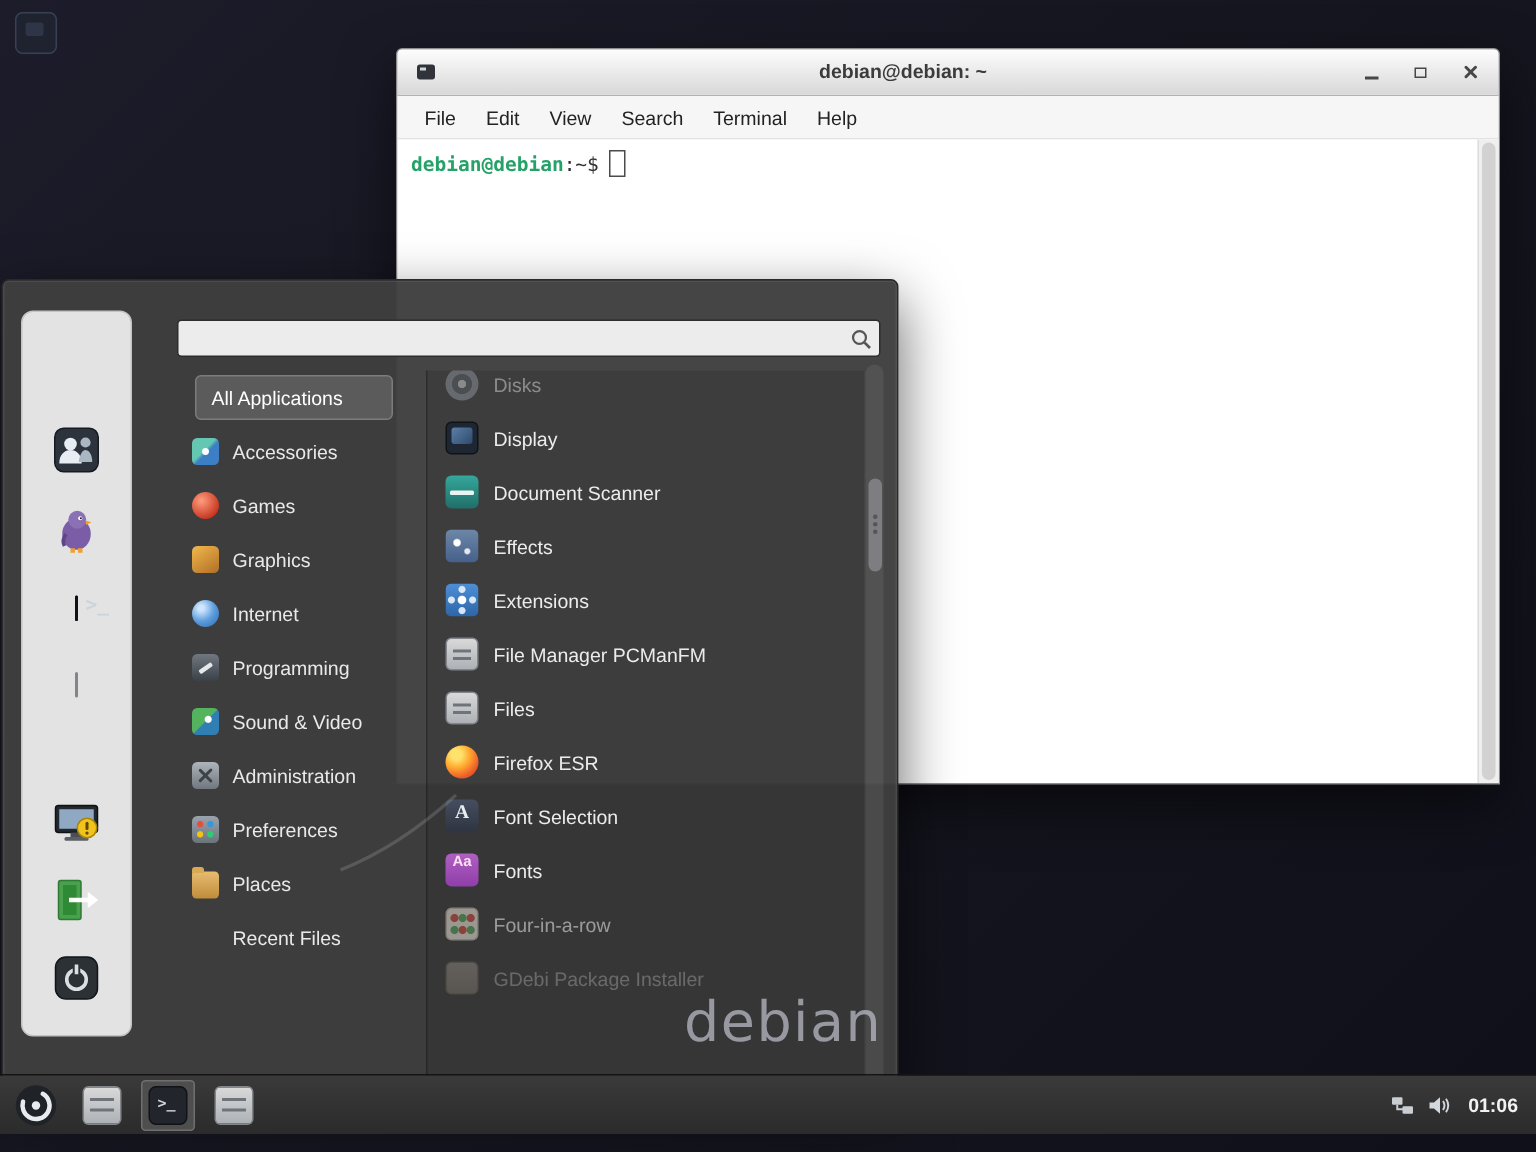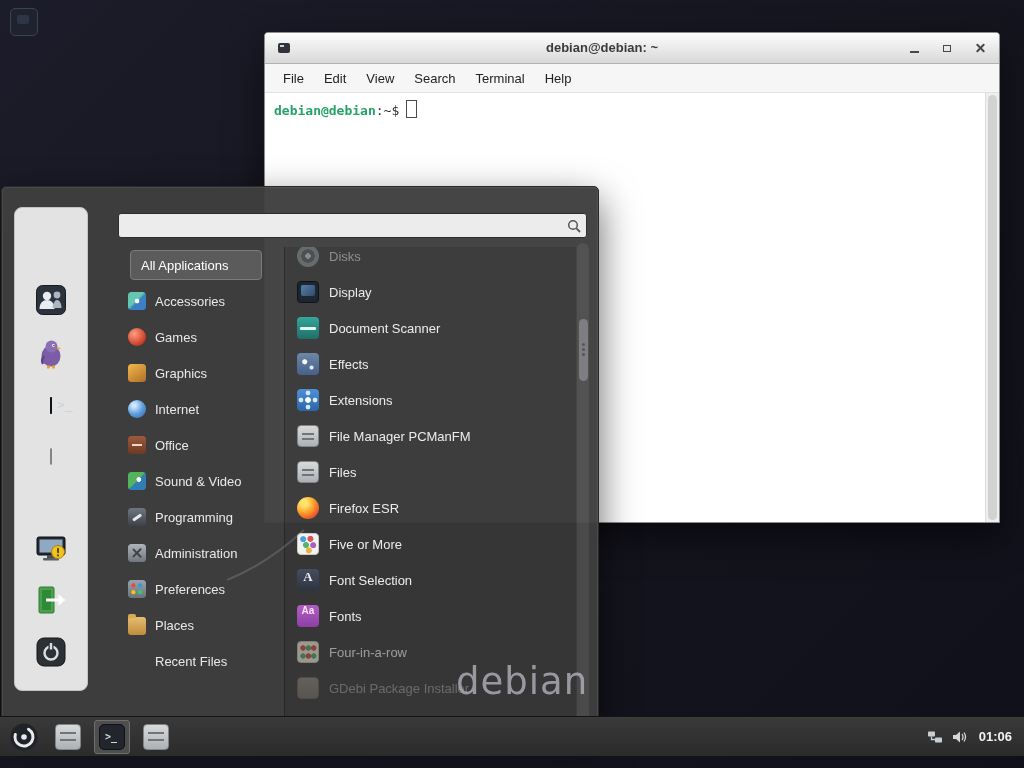--- a/index.html
+++ b/index.html
@@ -222,30 +222,26 @@
       </div>
       <div class="cat-row">
         <span class="ci c-graphics"></span>
         <span class="cat-label">Graphics</span>
       </div>
       <div class="cat-row">
         <span class="ci c-internet"></span>
         <span class="cat-label">Internet</span>
       </div>
       <div class="cat-row">
-        <span class="ci c-office"></span>
-        <span class="cat-label">Office</span>
+        <span class="ci c-programming"></span>
+        <span class="cat-label">Programming</span>
       </div>
       <div class="cat-row">
         <span class="ci c-sound"></span>
         <span class="cat-label">Sound &amp; Video</span>
-      </div>
-      <div class="cat-row">
-        <span class="ci c-programming"></span>
-        <span class="cat-label">Programming</span>
       </div>
       <div class="cat-row">
         <span class="ci c-admin"></span>
         <span class="cat-label">Administration</span>
       </div>
       <div class="cat-row">
         <span class="ci c-preferences"></span>
         <span class="cat-label">Preferences</span>
       </div>
       <div class="cat-row">
@@ -283,24 +279,20 @@
         <span class="ic i-cabinet"></span>
         <span>File Manager PCManFM</span>
       </div>
       <div class="app-row">
         <span class="ic i-cabinet"></span>
         <span>Files</span>
       </div>
       <div class="app-row">
         <span class="ic i-firefox"></span>
         <span>Firefox ESR</span>
-      </div>
-      <div class="app-row">
-        <span class="ic i-five"></span>
-        <span>Five or More</span>
       </div>
       <div class="app-row">
         <span class="ic i-fontsel"></span>
         <span>Font Selection</span>
       </div>
       <div class="app-row">
         <span class="ic i-fonts"></span>
         <span>Fonts</span>
       </div>
       <div class="app-row dim2">

